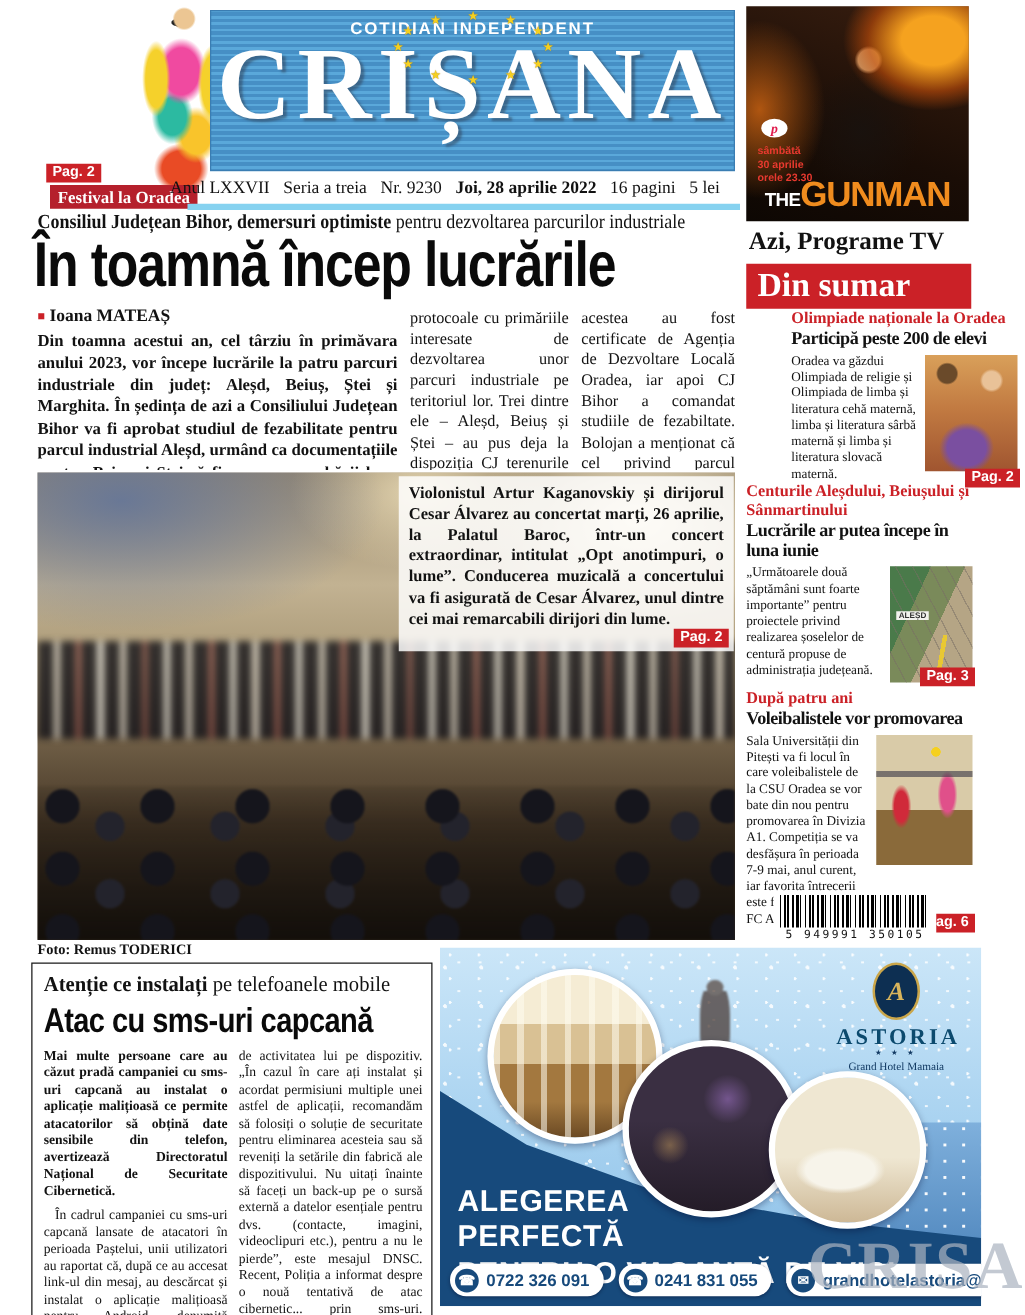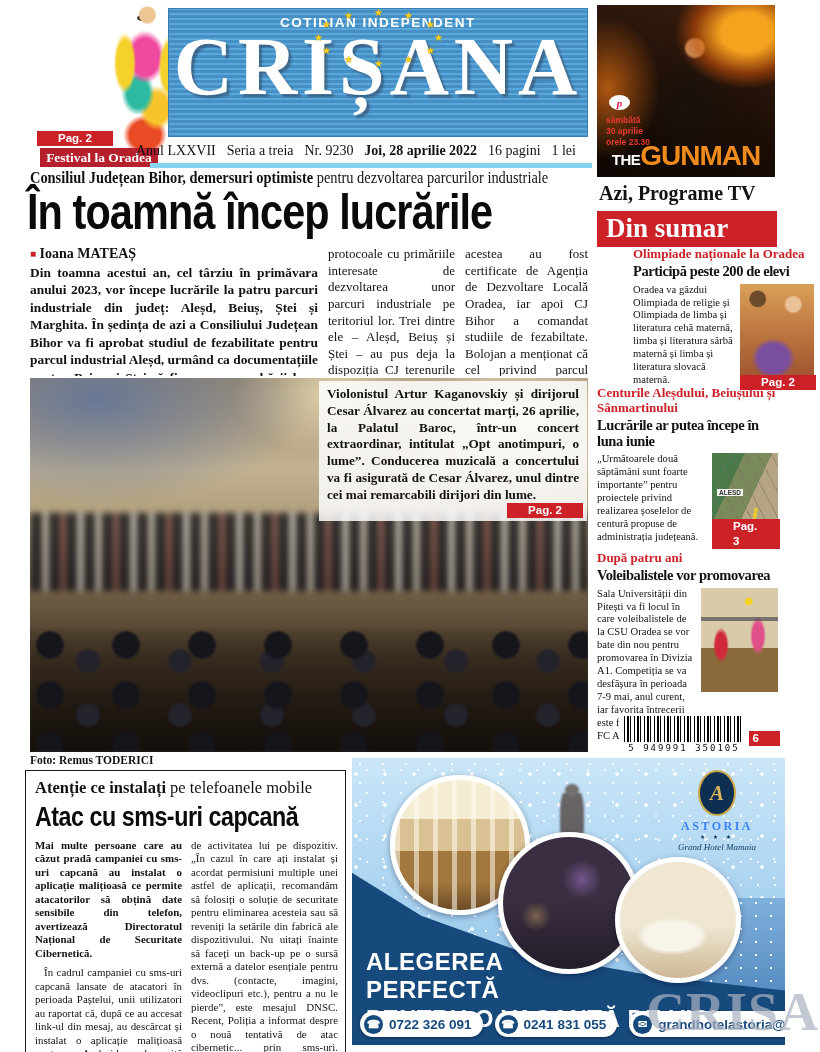--- a/index.html
+++ b/index.html
@@ -14,21 +14,21 @@
       radial-gradient(ellipse 16px 40px at 72% 45%, #f0d040 60%, rgba(0,0,0,0) 80%),
       radial-gradient(ellipse 14px 38px at 33% 42%, #f0d040 60%, rgba(0,0,0,0) 80%),
       radial-gradient(ellipse 26px 34px at 50% 38%, #e04f9a 55%, rgba(0,0,0,0) 78%),
       radial-gradient(ellipse 22px 30px at 44% 62%, #3ab6a0 50%, rgba(0,0,0,0) 75%),
       radial-gradient(ellipse 24px 30px at 60% 72%, #f2c43f 50%, rgba(0,0,0,0) 75%),
       radial-gradient(ellipse 28px 26px at 50% 90%, #d84f2e 55%, rgba(0,0,0,0) 78%),
       radial-gradient(ellipse 10px 20px at 86% 18%, #e8c79a 60%, rgba(0,0,0,0) 80%),
       #fff;
     filter:saturate(1.15);}
   .pag-label{background:#cb2127;color:#fff;font-family:"Liberation Sans",sans-serif;
-    font-weight:bold;font-size:11.5px;line-height:15px;padding:0 21px;display:inline-block;}
+    font-weight:bold;font-size:11.5px;line-height:15px;padding:0 5px;display:inline-block;}
   .pag-festival{position:absolute;left:37px;top:131px;}
   .festival-banner{position:absolute;left:40px;top:148px;width:118px;height:19px;background:#b5202c;
     color:#fff;font-weight:bold;font-size:13.5px;text-align:center;line-height:19px;}
   .masthead{position:absolute;left:168px;top:8px;width:420px;height:129px;
     background:repeating-linear-gradient(180deg,#5aa8da 0 2px,#468fc5 2px 5px);
     box-shadow:inset 0 0 0 1px #3a7db2;overflow:hidden;}
   .tagline{position:absolute;top:7px;left:0;width:100%;text-align:center;
     font-family:"Liberation Sans",sans-serif;font-weight:bold;font-size:13.5px;
     letter-spacing:1.5px;color:#fff;z-index:2;}
   .star{position:absolute;font-size:10px;color:#f5d020;z-index:3;text-shadow:0 0 1px #a07008;}
@@ -117,23 +117,23 @@
       radial-gradient(circle 28px at 60% 32%, rgba(130,95,160,.8), rgba(0,0,0,0) 70%),
       radial-gradient(circle 20px at 25% 60%, rgba(190,150,90,.5), rgba(0,0,0,0) 75%),
       linear-gradient(180deg,#3a2f42 0 45%,#241c28 100%);}
   .c3{left:263px;top:99px;width:116px;height:116px;background:
       radial-gradient(ellipse 46px 24px at 45% 64%, #f7f4ea 60%, rgba(0,0,0,0) 78%),
       linear-gradient(180deg,#efe7d2 0 55%,#cdb896 100%);}
   .ad-logo{position:absolute;right:20px;top:12px;width:96px;text-align:center;}
   .logo-oval{width:34px;height:42px;margin:0 auto;border-radius:50%;background:#0d2f52;
     border:2.5px solid #caa64a;display:flex;align-items:center;justify-content:center;
     color:#d9b55c;font-size:21px;font-style:italic;font-weight:bold;}
-  .logo-name{color:#3b82f6;font-size:12px;font-weight:bold;letter-spacing:2.5px;margin-top:3px;}
+  .logo-name{color:#0c4a6e;font-size:18px;font-weight:bold;letter-spacing:2.5px;margin-top:3px;}
   .logo-stars{color:#123a63;font-size:6px;letter-spacing:3px;line-height:6px;}
-  .logo-sub{color:#123a63;font-style:italic;font-size:9px;margin-top:2px;}
+  .logo-sub{color:#123a63;font-size:9px;margin-top:2px;}
   .ad-slogan{position:absolute;left:14px;top:170px;color:#fff;z-index:5;
     font-family:"Liberation Sans",sans-serif;font-weight:bold;font-size:24px;line-height:1.18;letter-spacing:.5px;margin-top:20px;}
   .ad-pills{position:absolute;left:8px;right:8px;bottom:8px;display:flex;gap:12px;z-index:6;}
   .pill{background:#fff;border-radius:14px;height:26px;display:flex;align-items:center;gap:6px;
     padding:0 11px 0 4px;color:#174a7c;font-family:"Liberation Sans",sans-serif;font-weight:bold;
     font-size:13.5px;box-shadow:0 1px 3px rgba(0,0,30,.4);white-space:nowrap;}
   .pill-icon{width:19px;height:19px;border-radius:50%;background:#174a7c;color:#fff;
     display:flex;align-items:center;justify-content:center;font-size:11px;flex:0 0 auto;}
   .phone-glyph::before{content:"☎";}
   .mail-glyph::before{content:"✉";}
@@ -217,21 +217,21 @@
     <div class="tagline">COTIDIAN INDEPENDENT</div>
     <div class="mast-title">CRIȘANA</div>
   </div>
 
   <div class="info-row">
     <span>Anul LXXVII</span>
     <span>Seria a treia</span>
     <span>Nr. 9230</span>
     <span class="b">Joi, 28 aprilie 2022</span>
     <span>16 pagini</span>
-    <span>1 lei</span>
+    <span>5 lei</span>
   </div>
   <div class="cyan-rule"></div>
 
   <div class="kicker">
     <span class="kb">Consiliul Județean Bihor, demersuri optimiste</span><span> pentru dezvoltarea parcurilor industriale</span>
   </div>
   <div class="headline">În toamnă încep lucrările</div>
 
   <div class="article-row">
     <div class="a-col1">

